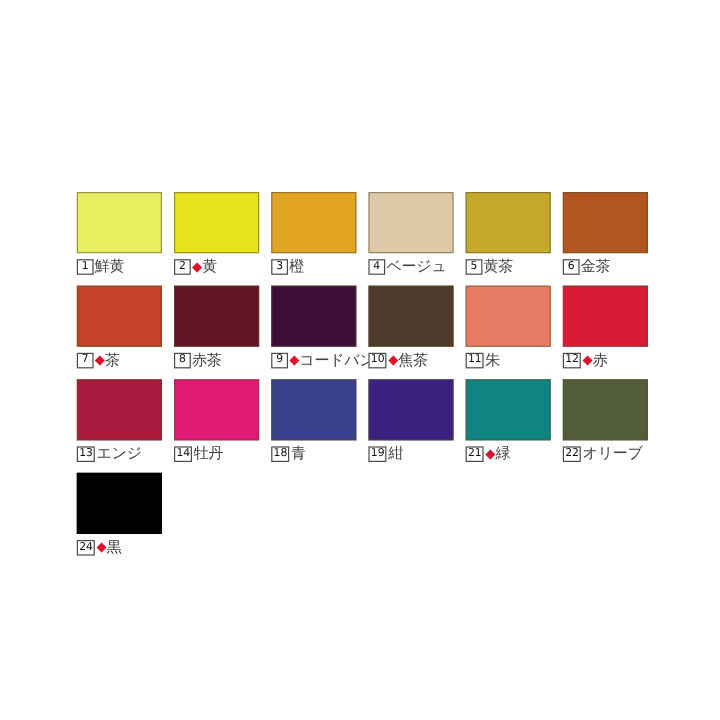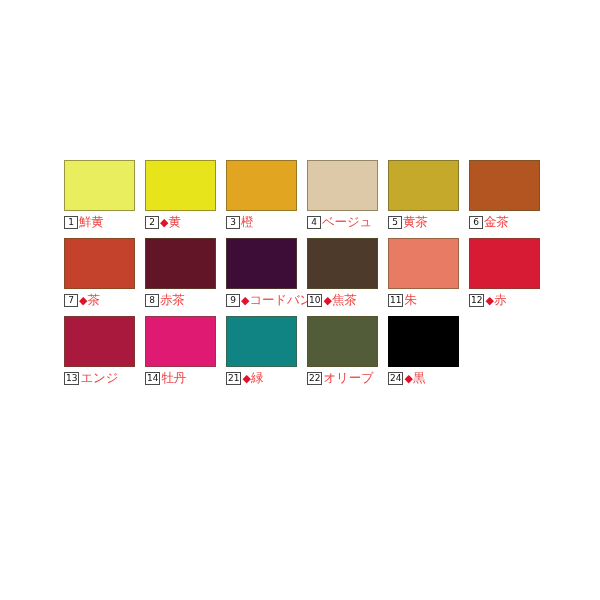--- a/index.html
+++ b/index.html
@@ -66,21 +66,21 @@
   .swatch-diamond {
     color: #e0112a;
     font-size: 11px;
     line-height: 1;
     margin: 0 0px 0 0px;
     transform: translateY(-0.5px);
   }
   .swatch-label {
     font-size: 12.5px;
     letter-spacing: -0.2px;
-    color: #ef4444;
+    color: #404040;
   }
 </style>
 </head>
 <body>
 
 <div id="page">
   <div id="swatch-grid">
       <div class="swatch-cell">
         <div class="swatch-chip" style="background: rgb(233, 238, 95);"></div>
         <div class="swatch-caption">
@@ -178,20 +178,34 @@
         </div>
       </div>
       <div class="swatch-cell">
         <div class="swatch-chip" style="background: rgb(223, 26, 115);"></div>
         <div class="swatch-caption">
           <span class="swatch-num">14</span>
           <span class="swatch-label">牡丹</span>
         </div>
       </div>
       <div class="swatch-cell">
+        <div class="swatch-chip" style="background: rgb(56, 64, 140);"></div>
+        <div class="swatch-caption">
+          <span class="swatch-num">18</span>
+          <span class="swatch-label">青</span>
+        </div>
+      </div>
+      <div class="swatch-cell">
+        <div class="swatch-chip" style="background: rgb(59, 32, 128);"></div>
+        <div class="swatch-caption">
+          <span class="swatch-num">19</span>
+          <span class="swatch-label">紺</span>
+        </div>
+      </div>
+      <div class="swatch-cell">
         <div class="swatch-chip" style="background: rgb(15, 132, 131);"></div>
         <div class="swatch-caption">
           <span class="swatch-num">21</span>
           <span class="swatch-diamond" style="color: rgb(224, 17, 42);">◆</span>
           <span class="swatch-label">緑</span>
         </div>
       </div>
       <div class="swatch-cell">
         <div class="swatch-chip" style="background: rgb(82, 92, 56);"></div>
         <div class="swatch-caption">

